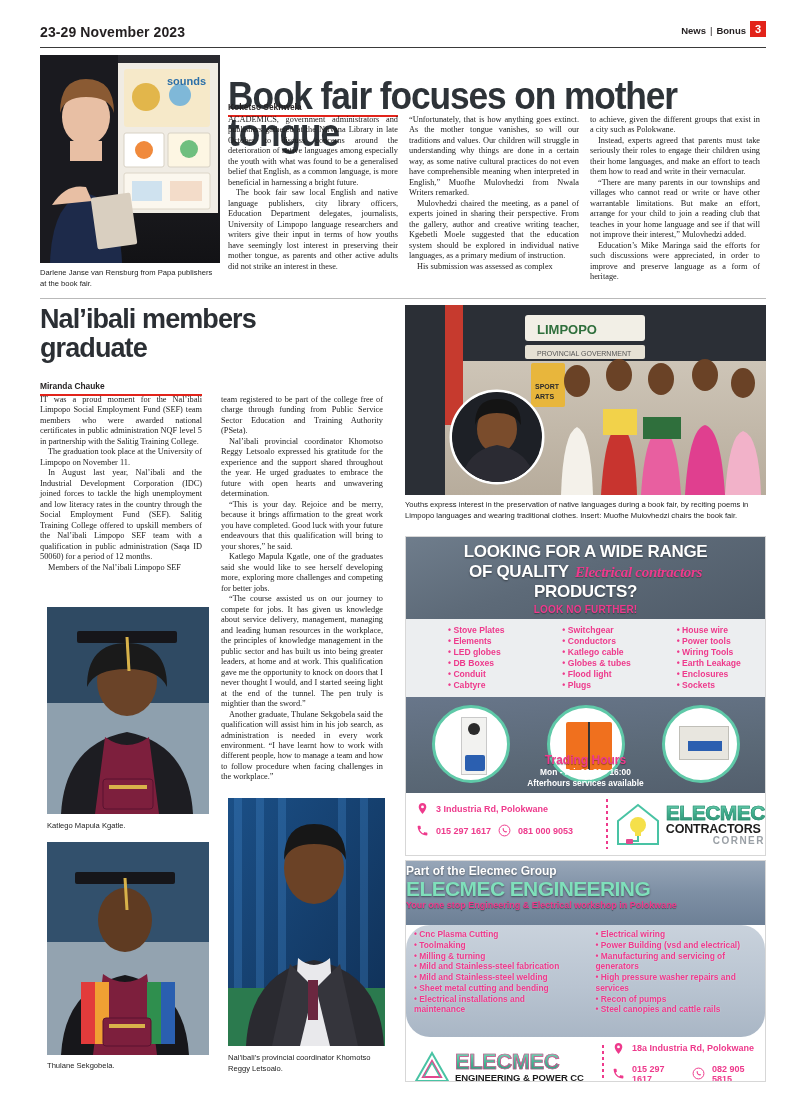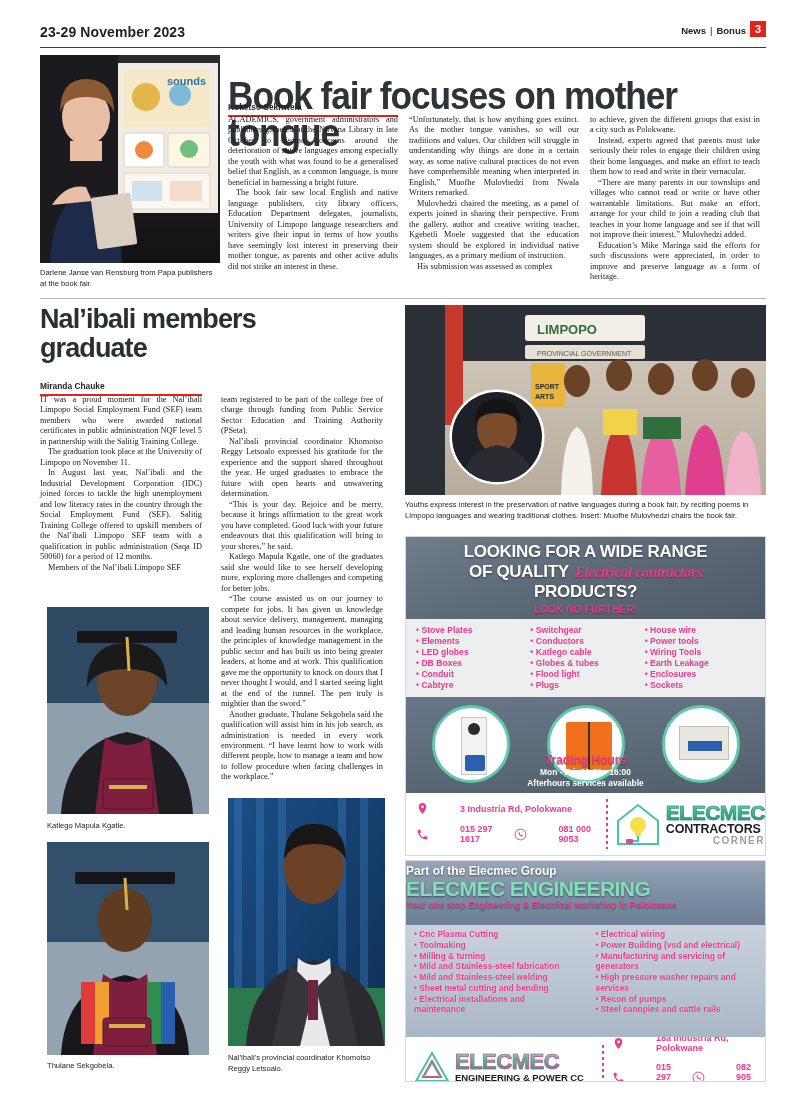--- a/index.html
+++ b/index.html
@@ -132,21 +132,21 @@
     font-family:"Liberation Sans", sans-serif; font-weight:700; font-size:10px;
     color:#ee3a8c; letter-spacing:.2px; margin-top:2px;
     text-shadow:0 1px 1px rgba(0,0,0,.35);
   }
   .ad1-list {
     background:#eceef0; padding:6px 10px 7px 10px;
     display:grid; grid-template-columns:1fr 1fr 1fr; column-gap:4px; row-gap:1px;
   }
   .ad1-item {
     font-family:"Liberation Sans", sans-serif; font-weight:700; font-size:8.6px;
-    color:#ee3a8c; white-space:nowrap;
+    color:#ee3a8c; white-space:nowrap;margin-left:32px;
   }
   .ad1-item::before { content:"• "; }
   .ad1-prod {
     position:relative; height:96px;
     background:linear-gradient(175deg,#68768a 0%, #5b6977 60%, #535f6d 100%);
   }
   .prod-circle {
     position:absolute; top:8px; width:78px; height:78px; border-radius:50%;
     background:#fff; border:3px solid #5fc9a8; overflow:hidden;
   }
@@ -174,21 +174,21 @@
   .ad1-foot {
     display:flex; align-items:stretch; height:62px; background:#fff;
   }
   .ad1-contact { width:200px; padding:9px 0 0 10px; }
   .crow { display:flex; align-items:center; gap:7px; margin-bottom:9px; }
   .pin {
     width:13px; height:13px; position:relative; flex:none;
   }
   .pin svg, .phoneic svg, .wapp svg { display:block; }
   .ctext {
-    font-family:"Liberation Sans", sans-serif; font-weight:700; font-size:9px; color:#ee3a8c;margin-left:24px;
+    font-family:"Liberation Sans", sans-serif; font-weight:700; font-size:9px; color:#ee3a8c;
   }
   .dotline { width:2px; background:repeating-linear-gradient(to bottom,#ee3a8c 0 3px, transparent 3px 6px); margin:6px 0; }
   .ad1-logo { flex:1; display:flex; align-items:center; gap:4px; padding-left:6px; }
   .bulbhouse { width:48px; height:46px; flex:none; }
   .logotext { line-height:1; }
   .logo-elec {
     font-family:"Liberation Sans", sans-serif; font-weight:700; font-size:21px; letter-spacing:-.5px;
     background:linear-gradient(180deg,#6fd3b4 0%, #3fae8d 55%, #2e8f72 100%);
     -webkit-background-clip:text; background-clip:text; color:transparent;
     -webkit-text-stroke:0.6px #2e8f72;
@@ -209,21 +209,21 @@
   }
   .ad2-t1 { font-family:"Liberation Sans", sans-serif; font-weight:700; font-size:12px; color:#fff; text-shadow:0 1px 2px rgba(0,0,0,.5);}
   .ad2-t2 {
     font-family:"Liberation Sans", sans-serif; font-weight:700; font-size:21px; letter-spacing:-.6px;
     color:#7fe0bb; text-shadow:0 1px 2px rgba(0,0,0,.45); line-height:1.05;
   }
   .ad2-t3 { font-family:"Liberation Sans", sans-serif; font-weight:700; font-size:9px; color:#ee3a8c; text-shadow:0 1px 1px rgba(0,0,0,.4); }
   .ad2-list {
     position:relative; height:112px;
     background:linear-gradient(180deg,#c9d2dc 0%, #b9c4d1 55%, #a9b6c5 100%);
-    display:grid; grid-template-columns:1fr 1fr; column-gap:20px; padding:4px 8px 0 8px;
+    display:grid; grid-template-columns:1fr 1fr; column-gap:20px; padding:4px 8px 0 8px;border-radius:24px;
   }
   .ad2-item {
     font-family:"Liberation Sans", sans-serif; font-weight:700; font-size:8.4px;
     color:#ee3a8c; line-height:1.28; text-shadow:0 0 2px rgba(255,255,255,.5);
   }
   .ad2-item::before { content:"• "; }
   .ad2-foot { display:flex; align-items:center; height:60px; background:#fff; }
   .ad2-logo { width:196px; display:flex; align-items:center; gap:5px; padding-left:8px; }
   .tri { width:36px; height:32px; flex:none; }
   .logo2-elec {

